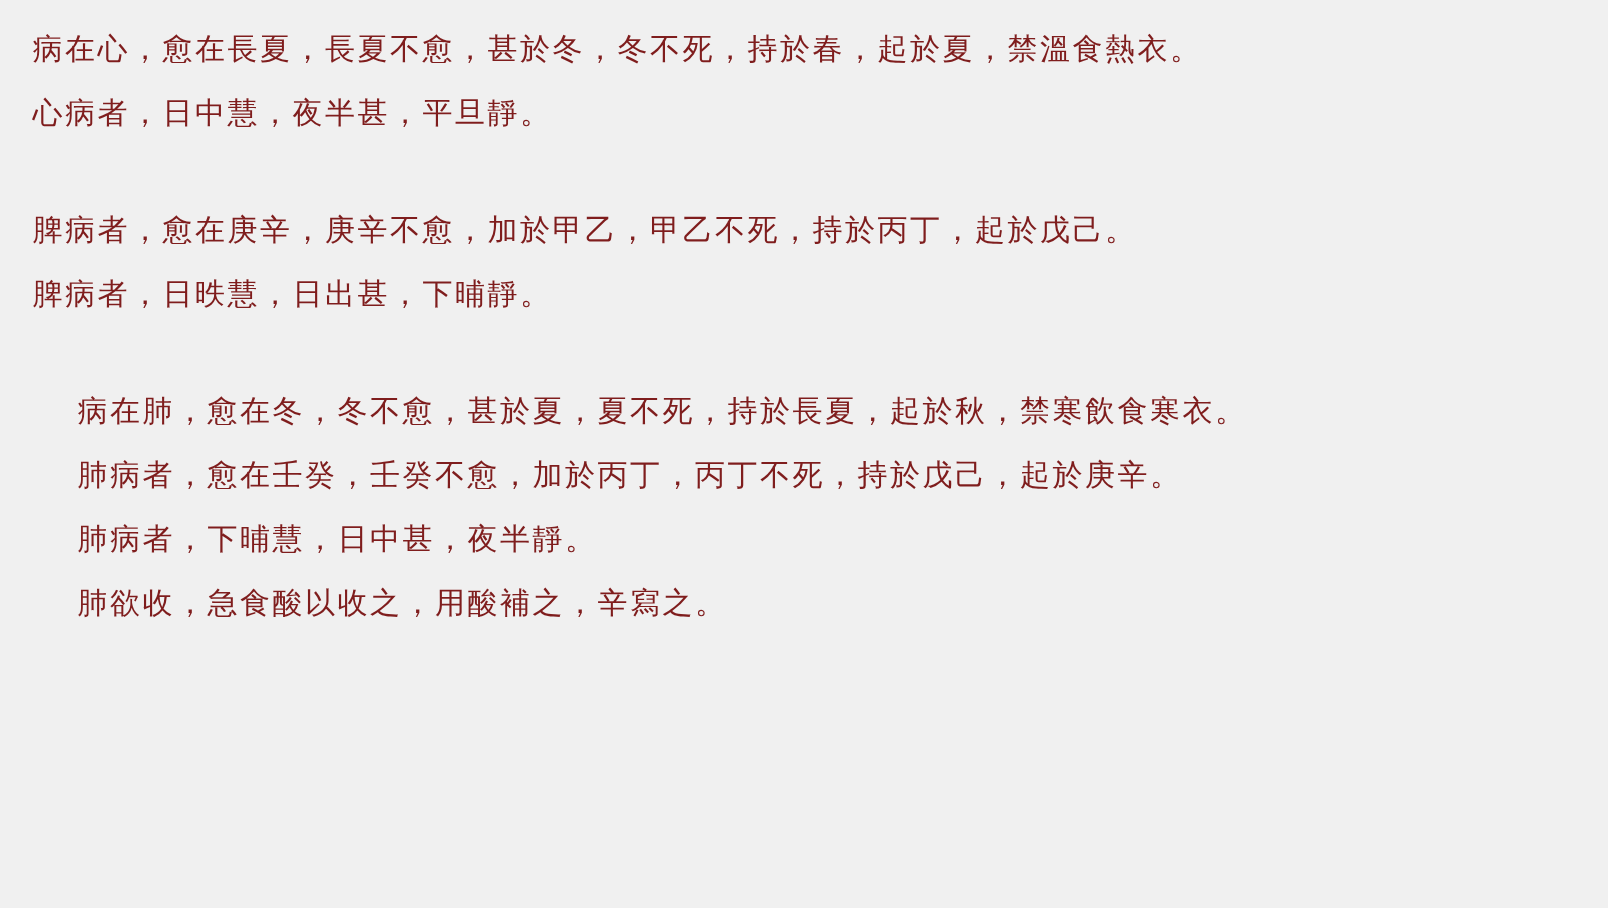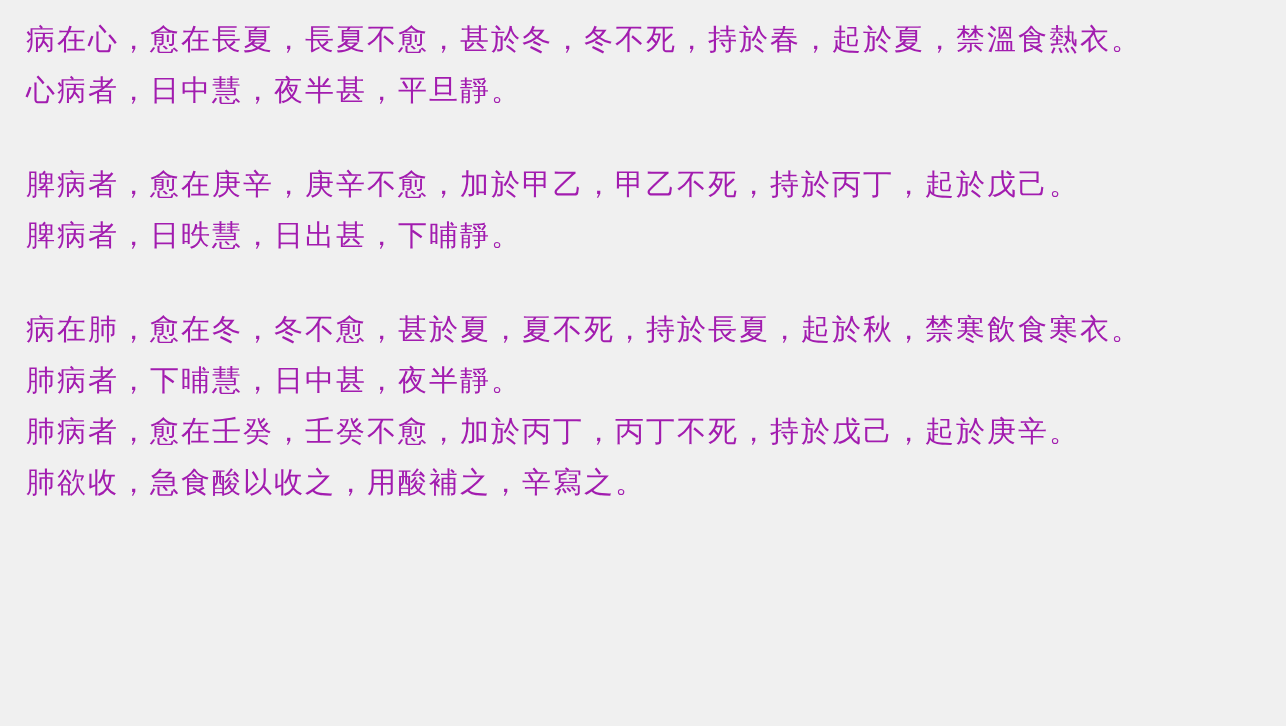--- a/index.html
+++ b/index.html
@@ -16,25 +16,26 @@
   .text-page {
     box-sizing: border-box;
     padding: 14px 0 0 26px;
   }
   .para {
     margin: 0 0 43px 0;
     padding: 0;
   }
   .para:last-child {
     margin-bottom: 0;
+    margin-left: 36px;
   }
   .line {
-    font-size: 29px;
+    font-size: 24px;
     font-weight: 300;
-    color: #a21caf;
+    color: #7f1d1d;
     line-height: 51px;
     height: 51px;
     letter-spacing: 2px;
     white-space: nowrap;
     text-rendering: optimizeLegibility;
   }
 </style>
 </head>
 <body>
 
@@ -45,18 +46,18 @@
     <div class="line">心病者，日中慧，夜半甚，平旦靜。</div>
   </section>
 
   <section class="para">
     <div class="line">脾病者，愈在庚辛，庚辛不愈，加於甲乙，甲乙不死，持於丙丁，起於戊己。</div>
     <div class="line">脾病者，日昳慧，日出甚，下晡靜。</div>
   </section>
 
   <section class="para">
     <div class="line">病在肺，愈在冬，冬不愈，甚於夏，夏不死，持於長夏，起於秋，禁寒飲食寒衣。</div>
+    <div class="line">肺病者，愈在壬癸，壬癸不愈，加於丙丁，丙丁不死，持於戊己，起於庚辛。</div>
     <div class="line">肺病者，下晡慧，日中甚，夜半靜。</div>
-    <div class="line">肺病者，愈在壬癸，壬癸不愈，加於丙丁，丙丁不死，持於戊己，起於庚辛。</div>
     <div class="line">肺欲收，急食酸以收之，用酸補之，辛寫之。</div>
   </section>
 
 </main>
 
 </body></html>

